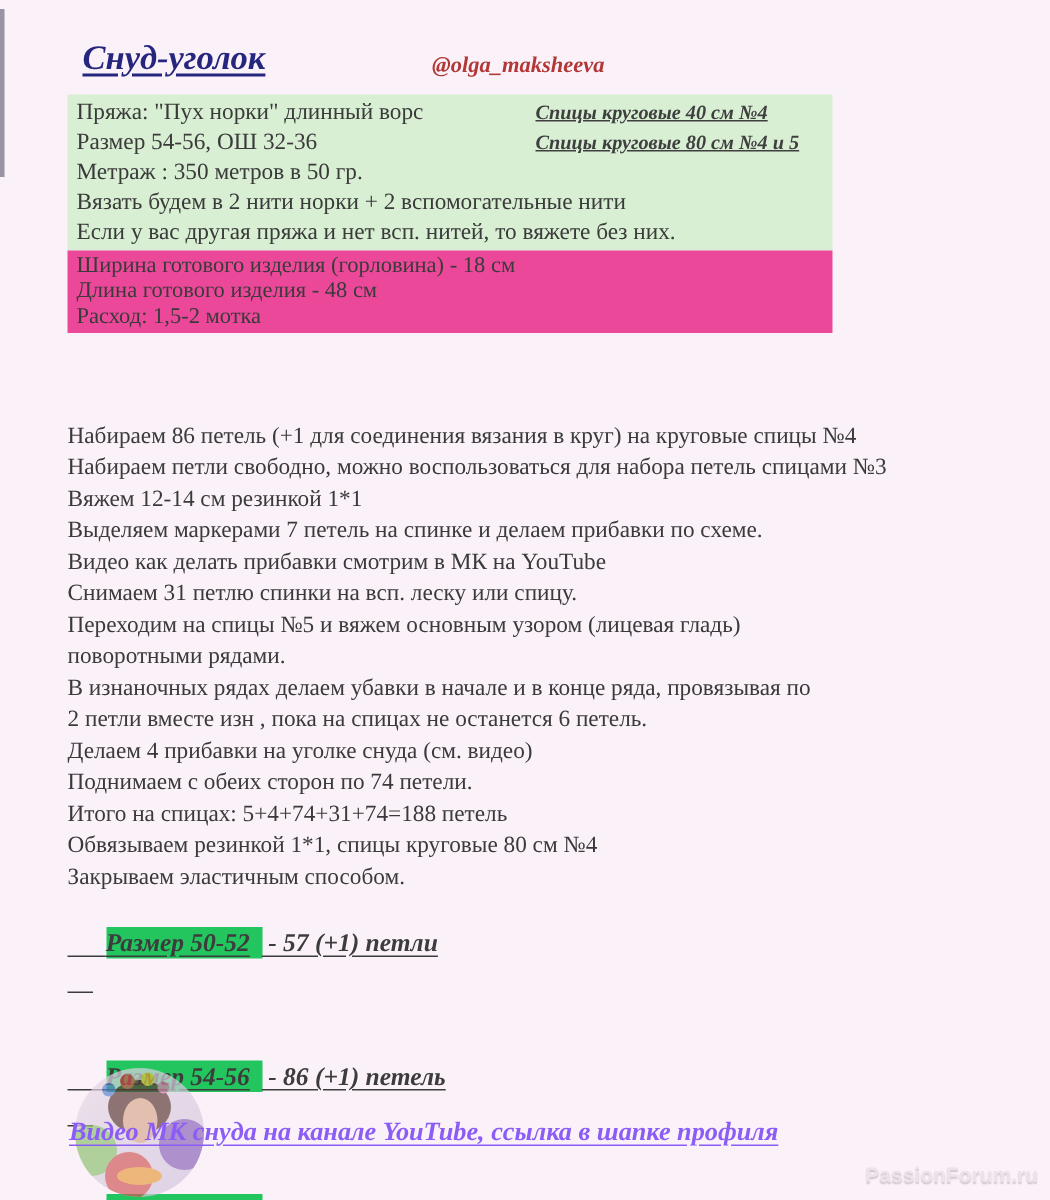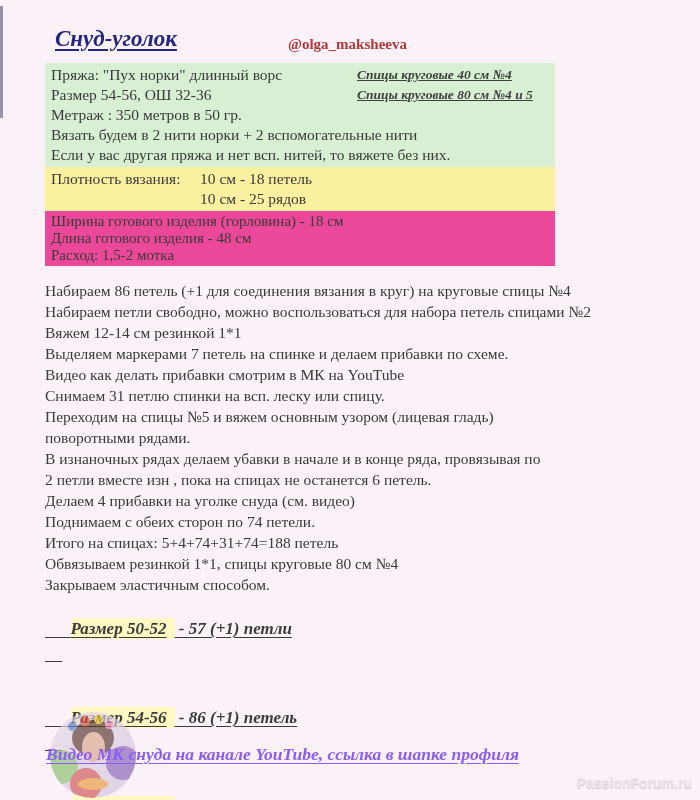--- a/index.html
+++ b/index.html
@@ -17,21 +17,21 @@
   }
   .title{
     position:absolute;left:55px;top:26px;
     font-size:23px;font-weight:bold;font-style:italic;
     color:#26267e;
     text-decoration:underline;
     text-underline-offset:3px;
   }
   .handle{
     position:absolute;left:288px;top:36px;
-    font-size:15px;font-weight:bold;
+    font-size:15px;font-weight:bold;font-style:italic;
     color:#b23838;
   }
   .blocks{
     position:absolute;left:45px;top:63px;width:510px;
   }
   .block{padding:2px 0 2px 6px;font-size:15.5px;}
   .block.green{background:#d8efd4;}
   .block.yellow{background:#fbf0a0;}
   .block.cyan{background:#ec4899;}
   .block .row{display:flex;line-height:20px;white-space:pre;}
@@ -52,21 +52,21 @@
     font-size:17px;font-weight:bold;font-style:italic;
     color:#3c3c3c;
   }
   .size-line{
     text-decoration:underline;
     text-underline-offset:3px;
     line-height:24px;
     margin-bottom:17px;
     white-space:pre;
   }
-  .size-hl{background:#fef9c3;padding:1px 8px 1px 0;}
+  .size-hl{background:#22c55e;padding:1px 8px 1px 0;}
   .avatar{
     position:absolute;left:50px;top:712px;width:86px;height:86px;
     border-radius:50%;overflow:hidden;opacity:.68;
     background:linear-gradient(135deg,#e8d9e6,#cfc3dc);
     z-index:1;
   }
   .avatar div{position:absolute;border-radius:50%;}
   .av-hair{left:22px;top:8px;width:42px;height:36px;background:#5a3a35;}
   .av-face{left:32px;top:20px;width:23px;height:30px;background:#d8a88e;}
   .av-pom1{left:30px;top:4px;width:10px;height:10px;background:#d94f4f;}
@@ -117,42 +117,32 @@
         <span>Метраж : 350 метров в 50 гр.</span>
       </div>
       <div class="row">
         <span>Вязать будем в 2 нити норки + 2 вспомогательные нити</span>
       </div>
       <div class="row">
         <span>Если у вас другая пряжа и нет всп. нитей, то вяжете без них.</span>
       </div>
     </div>
 
-    <div class="block yellow">
-      <div class="row">
-        <span class="glabel">Плотность вязания:</span>
-        <span>10 см - 18 петель</span>
-      </div>
-      <div class="row">
-        <span class="glabel"></span>
-        <span>10 см - 25 рядов</span>
-      </div>
-    </div>
 
     <div class="block cyan">
       <div class="row">Ширина готового изделия (горловина) - 18 см</div>
       <div class="row">Длина готового изделия - 48 см</div>
       <div class="row">Расход: 1,5-2 мотка</div>
     </div>
 
   </div>
 
   <div class="instructions">
     <div class="instr-line">Набираем 86 петель (+1 для соединения вязания в круг) на круговые спицы №4</div>
-    <div class="instr-line">Набираем петли свободно, можно воспользоваться для набора петель спицами №2</div>
+    <div class="instr-line">Набираем петли свободно, можно воспользоваться для набора петель спицами №3</div>
     <div class="instr-line">Вяжем 12-14 см резинкой 1*1</div>
     <div class="instr-line">Выделяем маркерами 7 петель на спинке и делаем прибавки по схеме.</div>
     <div class="instr-line">Видео как делать прибавки смотрим в МК на YouTube</div>
     <div class="instr-line">Снимаем 31 петлю спинки на всп. леску или спицу.</div>
     <div class="instr-line">Переходим на спицы №5 и вяжем основным узором (лицевая гладь)</div>
     <div class="instr-line">поворотными рядами.</div>
     <div class="instr-line">В изнаночных рядах делаем убавки в начале и в конце ряда, провязывая по</div>
     <div class="instr-line">2 петли вместе изн , пока на спицах не останется 6 петель.</div>
     <div class="instr-line">Делаем 4 прибавки на уголке снуда (см. видео)</div>
     <div class="instr-line">Поднимаем с обеих сторон по 74 петели.</div>

